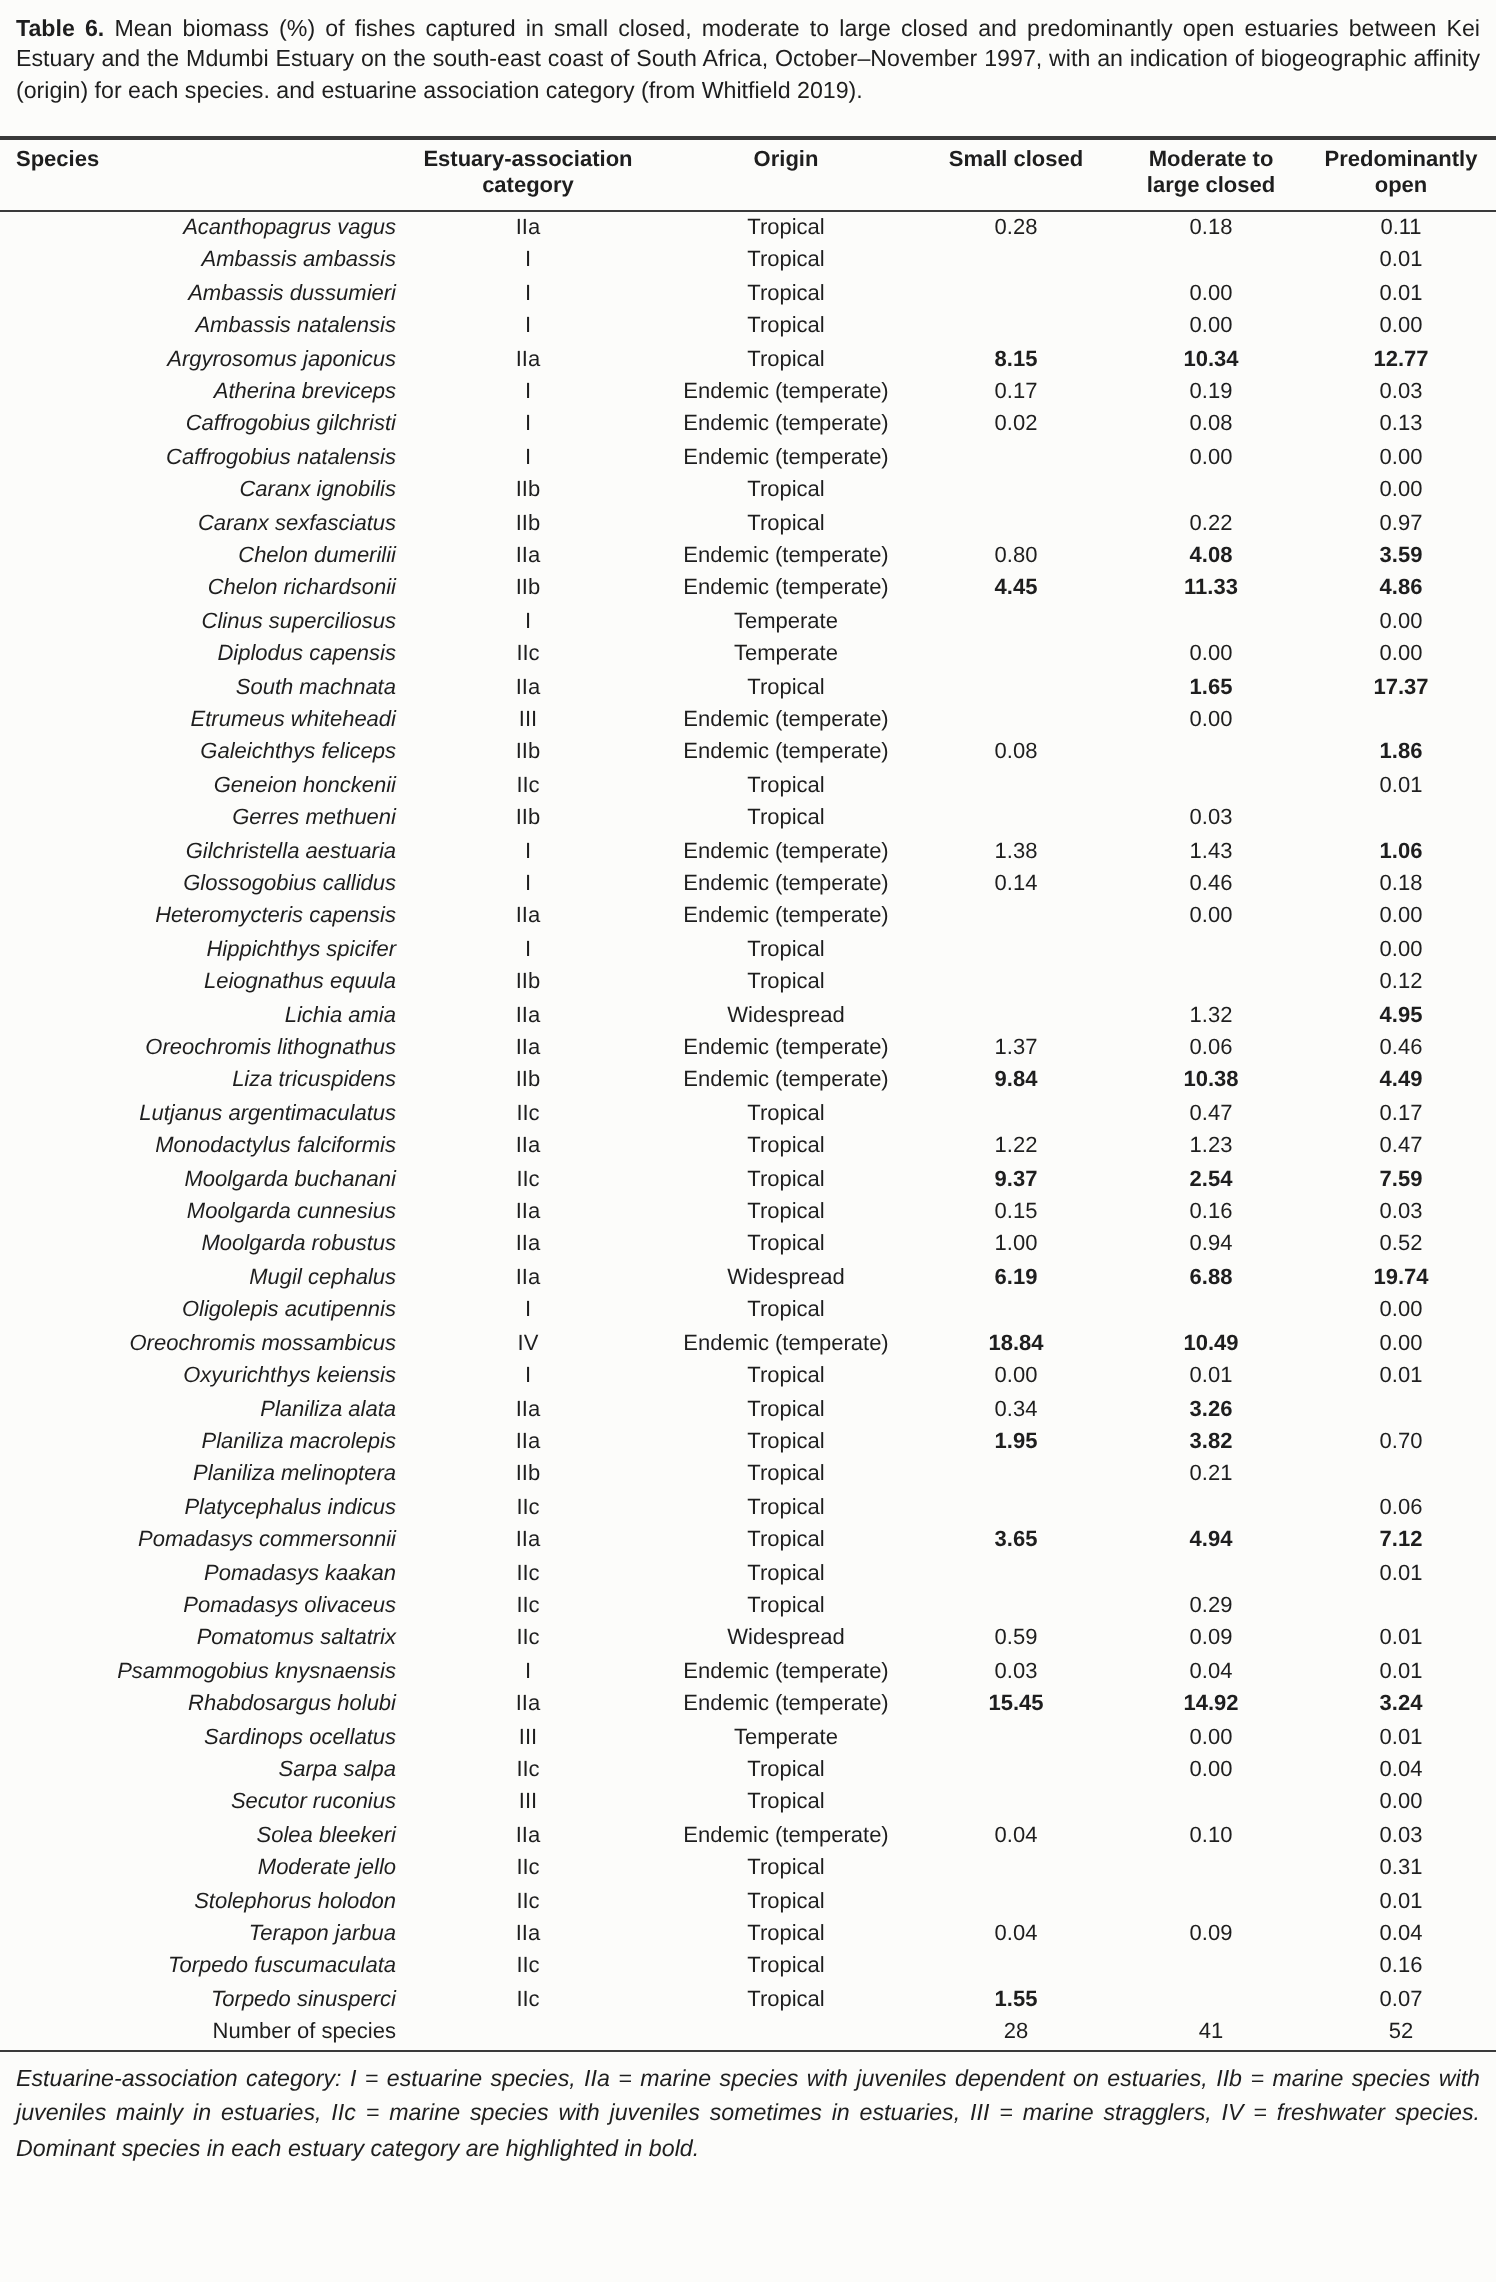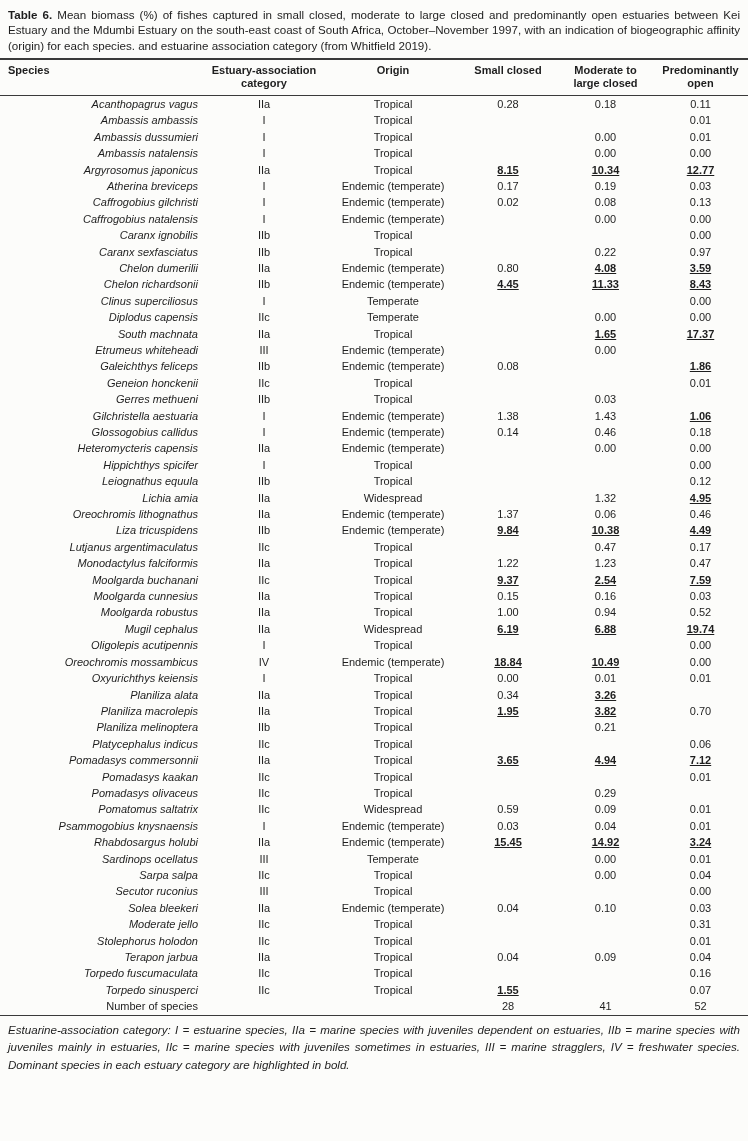--- a/index.html
+++ b/index.html
@@ -5,21 +5,21 @@
   * { box-sizing: border-box; }
   html, body { margin: 0; padding: 0; }
   body {
     width: 748px; height: 1141px;
     background: #fcfcfa;
     color: #1e1e1e;
     font-family: "Liberation Sans", sans-serif;
     overflow: hidden;
   }
   .caption {
-    padding: 7px 8px 5px 8px;
+    padding: 7px 8px 15px 8px;
     font-size: 11.6px;
     line-height: 15.3px;
     text-align: justify;
   }
   .cap-label { font-weight: 700; }
   table {
     width: 748px;
     border-collapse: collapse;
     table-layout: fixed;
   }
@@ -38,21 +38,21 @@
   td {
     font-size: 11px;
     line-height: 16.4px;
     height: 16.4px;
     padding: 0 2px;
     text-align: center;
     white-space: nowrap;
     overflow: hidden;
   }
   td.sp { text-align: right; font-style: italic; padding-left: 4px; }
-  td.b { font-weight: 700; text-decoration: underline; }
+  td.b { font-weight: 700; }
   tr.summary td { border-bottom: 1.5px solid #3a3a3a; }
   tr.summary td.sp { font-style: normal; }
   .footnote {
     font-size: 11.6px;
     font-style: italic;
     line-height: 17.6px;
     padding: 5px 8px 0 8px;
     text-align: justify;
   }
 </style>
@@ -170,21 +170,21 @@
           <td>0.80</td>
           <td class="b">4.08</td>
           <td class="b">3.59</td>
         </tr>
         <tr>
           <td class="sp">Chelon richardsonii</td>
           <td>IIb</td>
           <td>Endemic (temperate)</td>
           <td class="b">4.45</td>
           <td class="b">11.33</td>
-          <td class="b">8.43</td>
+          <td class="b">4.86</td>
         </tr>
         <tr>
           <td class="sp">Clinus superciliosus</td>
           <td>I</td>
           <td>Temperate</td>
           <td></td>
           <td></td>
           <td>0.00</td>
         </tr>
         <tr>

